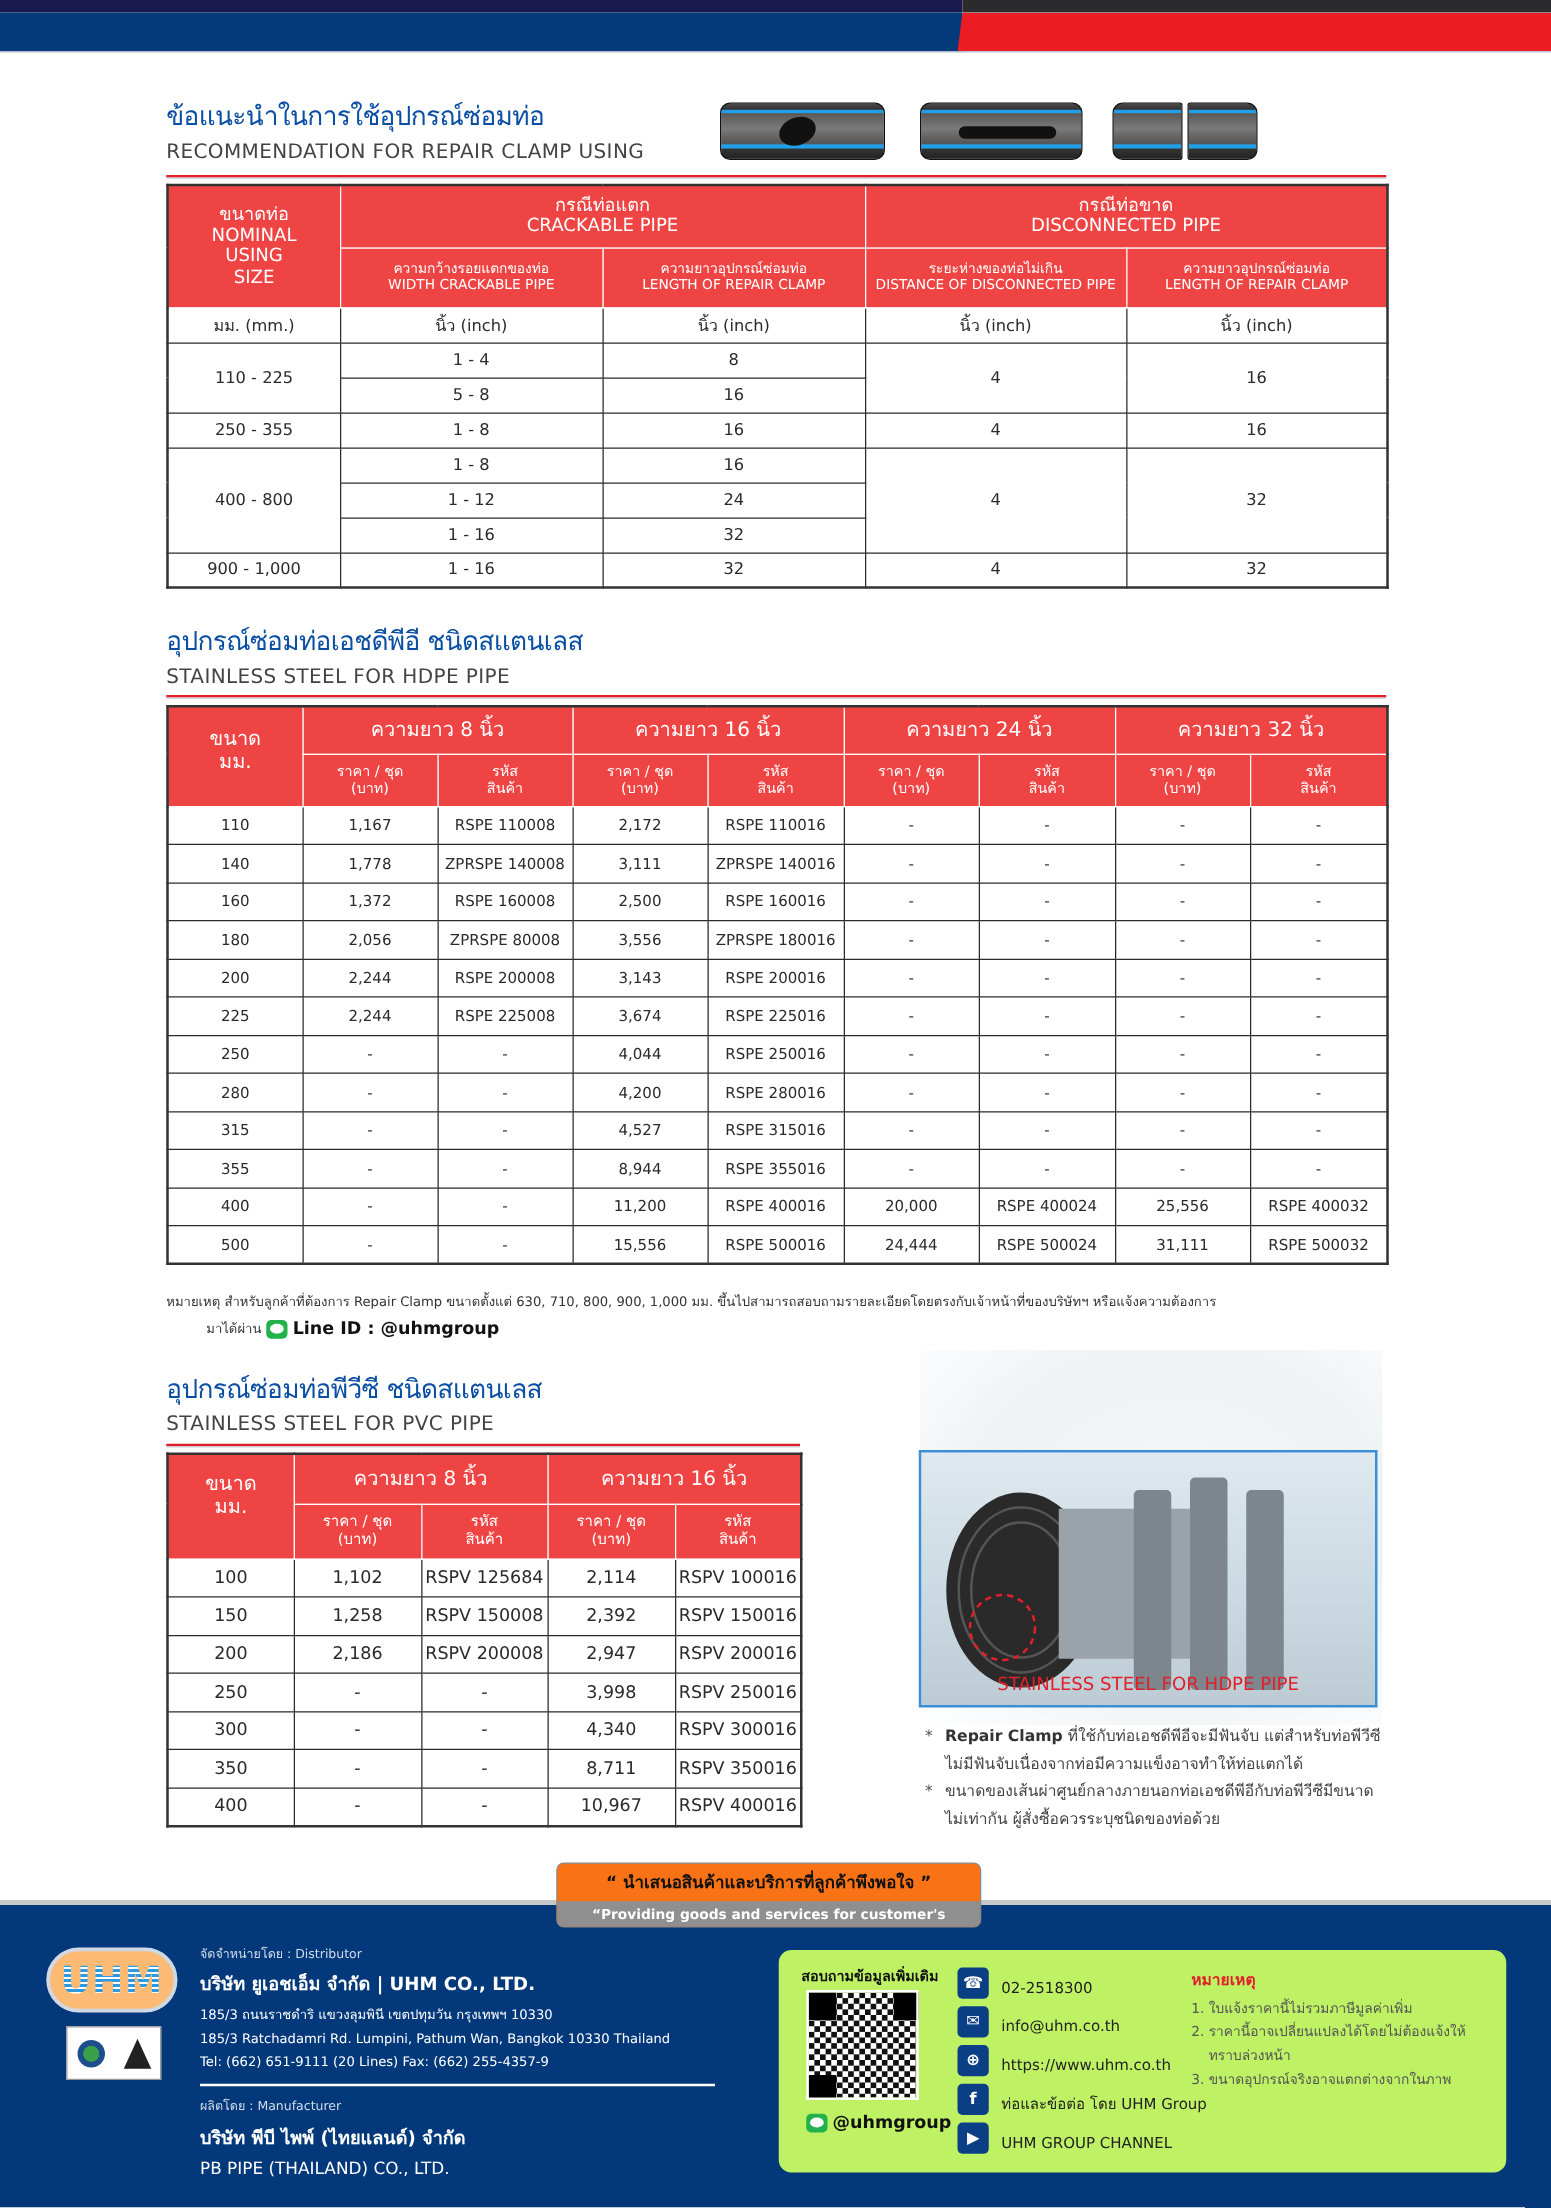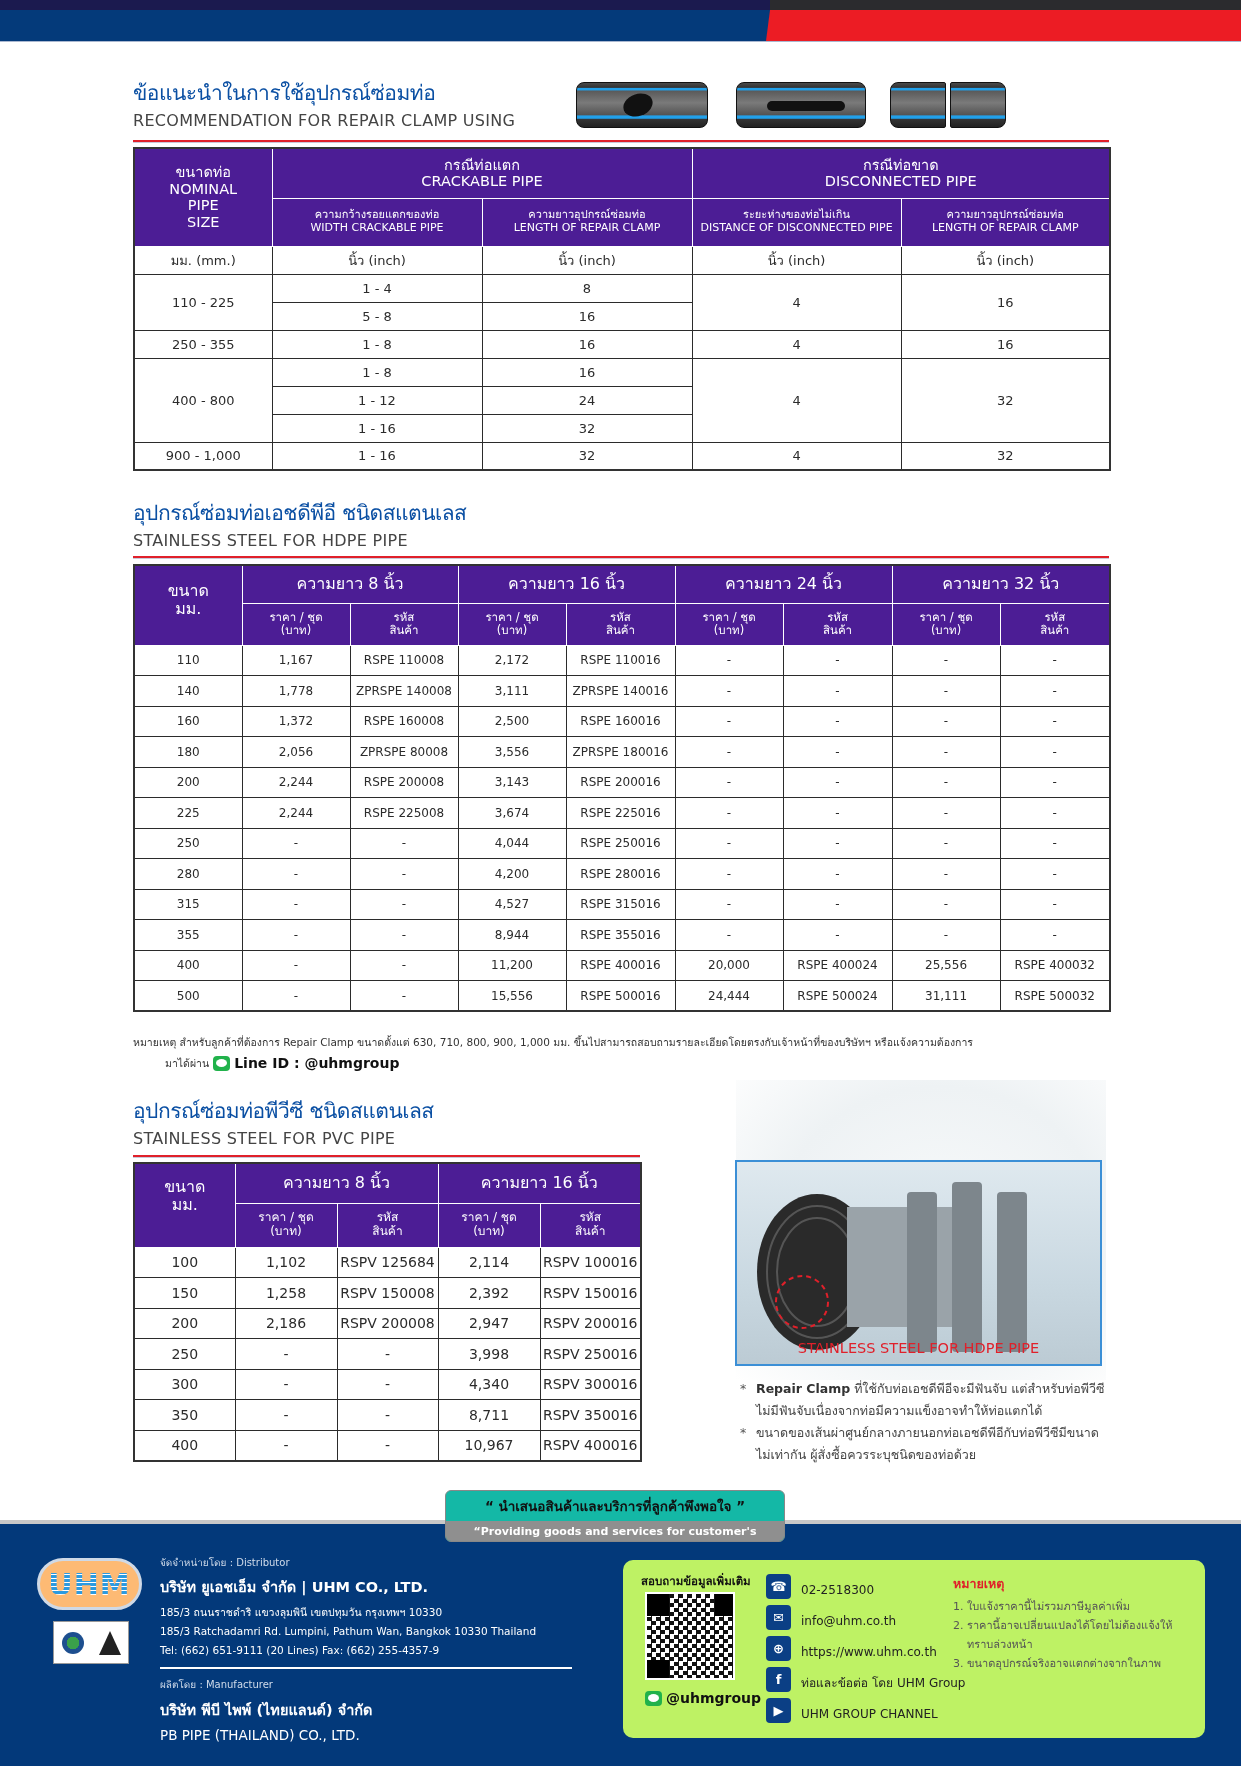--- a/index.html
+++ b/index.html
@@ -12,21 +12,21 @@
   .top-band .navy { position: absolute; left: 0; top: 10px; width: 770px; height: 31px; background: #043a7a; }
   .top-band .dark-thin { position: absolute; left: 770px; top: 0; width: 471px; height: 10px; background: #2b2b2e; }
   .top-band .red { position: absolute; left: 766px; top: 10px; width: 475px; height: 31px; background: #ec1c24; clip-path: polygon(4px 0, 100% 0, 100% 100%, 0 100%); }
   .top-band .line { position: absolute; left: 0; top: 41px; width: 1241px; height: 1px; background: #aab8d0; }
 
   .sec-title-th { position: absolute; color: #0a4fa3; font-size: 21px; letter-spacing: -0.5px; font-family: "DejaVu Sans", sans-serif; }
   .sec-title-en { position: absolute; color: #444; font-size: 16px; letter-spacing: 0.3px; font-family: "DejaVu Sans", sans-serif; }
   .red-rule { position: absolute; height: 3px; border-top: 2px solid #e0202a; border-bottom: 1px solid #c9c9d9; }
 
   table { border-collapse: collapse; position: absolute; table-layout: fixed; }
-  th { background: #4c1d95; color: #fff; font-weight: normal; border: 1px solid #ffffff; text-align: center; line-height: 1.15; }
+  th { background: #ef4444; color: #fff; font-weight: normal; border: 1px solid #ffffff; text-align: center; line-height: 1.15; }
   td { border: 1px solid #2b2b2b; text-align: center; color: #2b2b2b; background: #fff; }
   table.outer { border: 2px solid #333; }
 
   
   #t1 { left: 133px; top: 147px; width: 976px; font-size: 13px; }
   #t1 th.big { font-size: 14.5px; }
   #t1 th.small { font-size: 11px; }
   #t1 td { height: 28px; font-size: 13px; }
 
   
@@ -54,21 +54,21 @@
     background: radial-gradient(ellipse at 55% 45%, #f7f9fa 0%, #eef2f4 55%, #ffffff 100%); }
   .photo-frame { position: absolute; left: 735px; top: 1160px; width: 367px; height: 206px; border: 2px solid #3b8fd6;
     background: linear-gradient(180deg, #dfe9ef 0%, #c9d8e1 60%, #bccbd4 100%); }
   .photo-caption { position: absolute; left: 735px; top: 1340px; width: 367px; text-align: center; color: #e0202a; font-size: 14.5px; }
   .bullets { position: absolute; left: 738px; top: 1378px; width: 370px; font-size: 12.5px; color: #444; line-height: 22px; }
   .bullets .b { position: relative; padding-left: 18px; }
   .bullets .b::before { content: "*"; position: absolute; left: 2px; top: 0; color: #555; }
   .bullets .strong { font-weight: bold; color: #333; }
 
   
-  .slogan { position: absolute; left: 445px; top: 1490px; width: 340px; height: 52px; border: 1px solid #888; border-radius: 6px; overflow: hidden; background: #14b8a6; z-index: 3; }
+  .slogan { position: absolute; left: 445px; top: 1490px; width: 340px; height: 52px; border: 1px solid #888; border-radius: 6px; overflow: hidden; background: #f97316; z-index: 3; }
   .slogan .th { height: 30px; line-height: 30px; text-align: center; font-weight: bold; font-size: 13.5px; color: #111; }
   .slogan .en { height: 22px; line-height: 21px; text-align: center; background: #8f8f8f; color: #fff; font-size: 11px; font-weight: bold; }
   .slogan-rule { position: absolute; left: 0; top: 1520px; width: 1241px; height: 4px; background: #c8c8c8; }
 
   
   .footer { position: absolute; left: 0; top: 1524px; width: 1241px; height: 242px; background: #03397a; }
   .uhm-logo { position: absolute; left: 37px; top: 1558px; width: 105px; height: 52px; border-radius: 26px; background: #fdba74; border: 3px solid #cfd9e6; display: flex; align-items: center; justify-content: center; }
   .uhm-logo span { font-family: "DejaVu Sans", sans-serif; font-weight: bold; font-size: 30px; letter-spacing: 1px; color: #2b9ae0;
     background: repeating-linear-gradient(180deg, #2b9ae0 0 3px, #ffffff 3px 4px); -webkit-background-clip: text; background-clip: text; -webkit-text-fill-color: transparent; }
   .cert-box { position: absolute; left: 53px; top: 1621px; width: 76px; height: 43px; background: #fff; border: 1px solid #999; display: flex; align-items: center; justify-content: space-around; }
@@ -142,21 +142,21 @@
       <col style="width:210px">
       <col style="width:210px">
       <col style="width:209px">
       <col style="width:209px">
     </colgroup>
   <thead>
     <tr>
       <th rowspan="2" class="big" style="height:98px;">
         <div>ขนาดท่อ</div>
         <div>NOMINAL</div>
-        <div>PIPE</div>
+        <div>USING</div>
         <div>SIZE</div>
       </th>
       <th colspan="2" class="big" style="height:50px;">
         <div>กรณีท่อแตก</div>
         <div>CRACKABLE PIPE</div>
       </th>
       <th colspan="2" class="big">
         <div>กรณีท่อขาด</div>
         <div>DISCONNECTED PIPE</div>
       </th>

